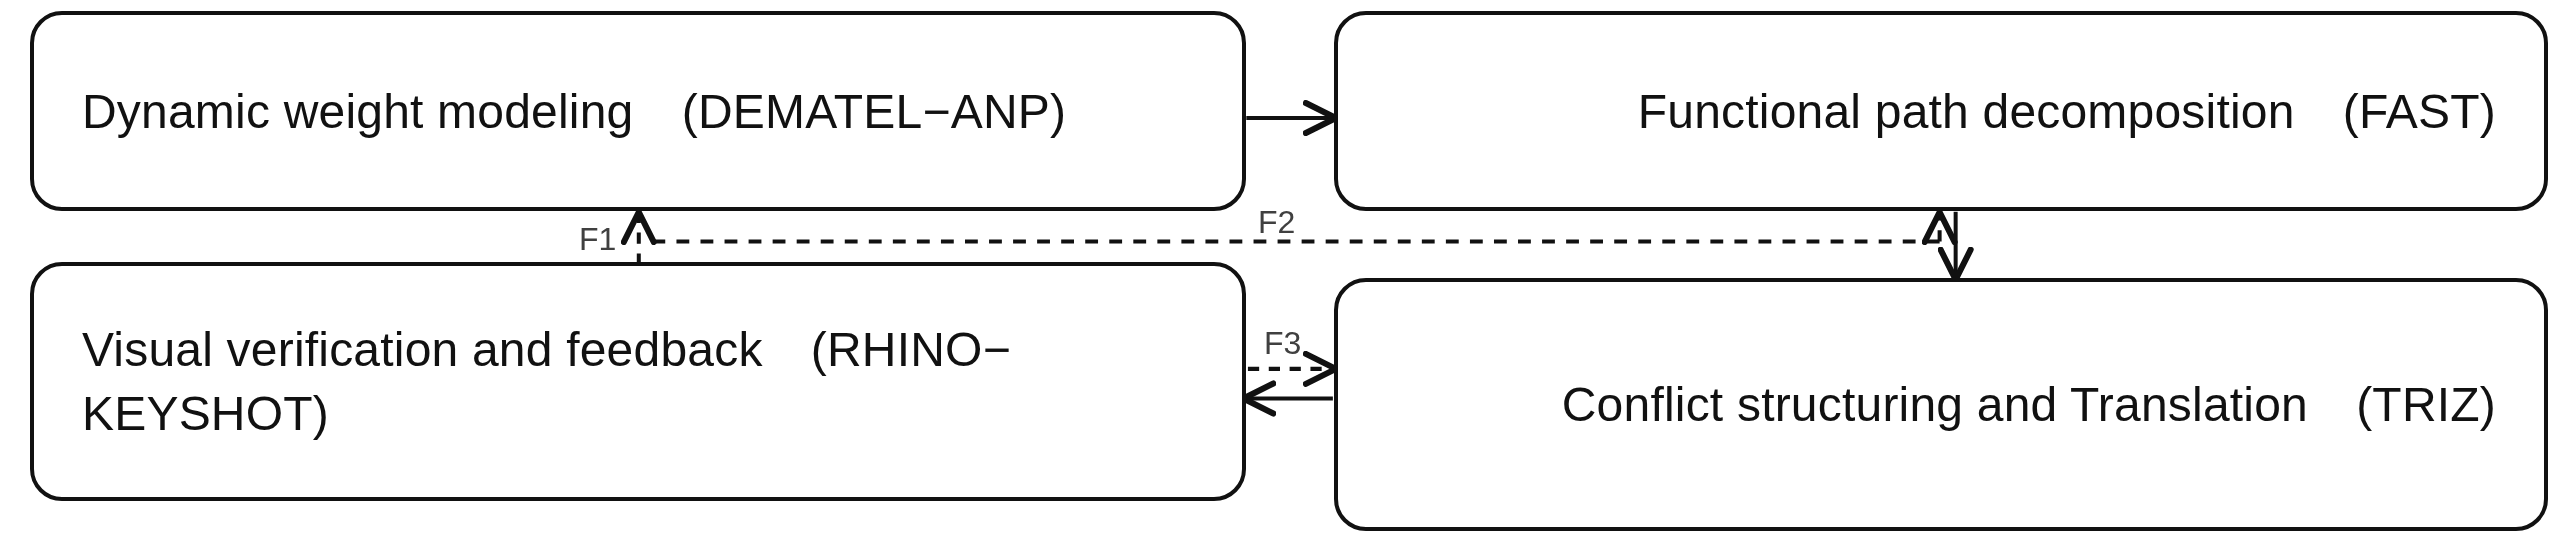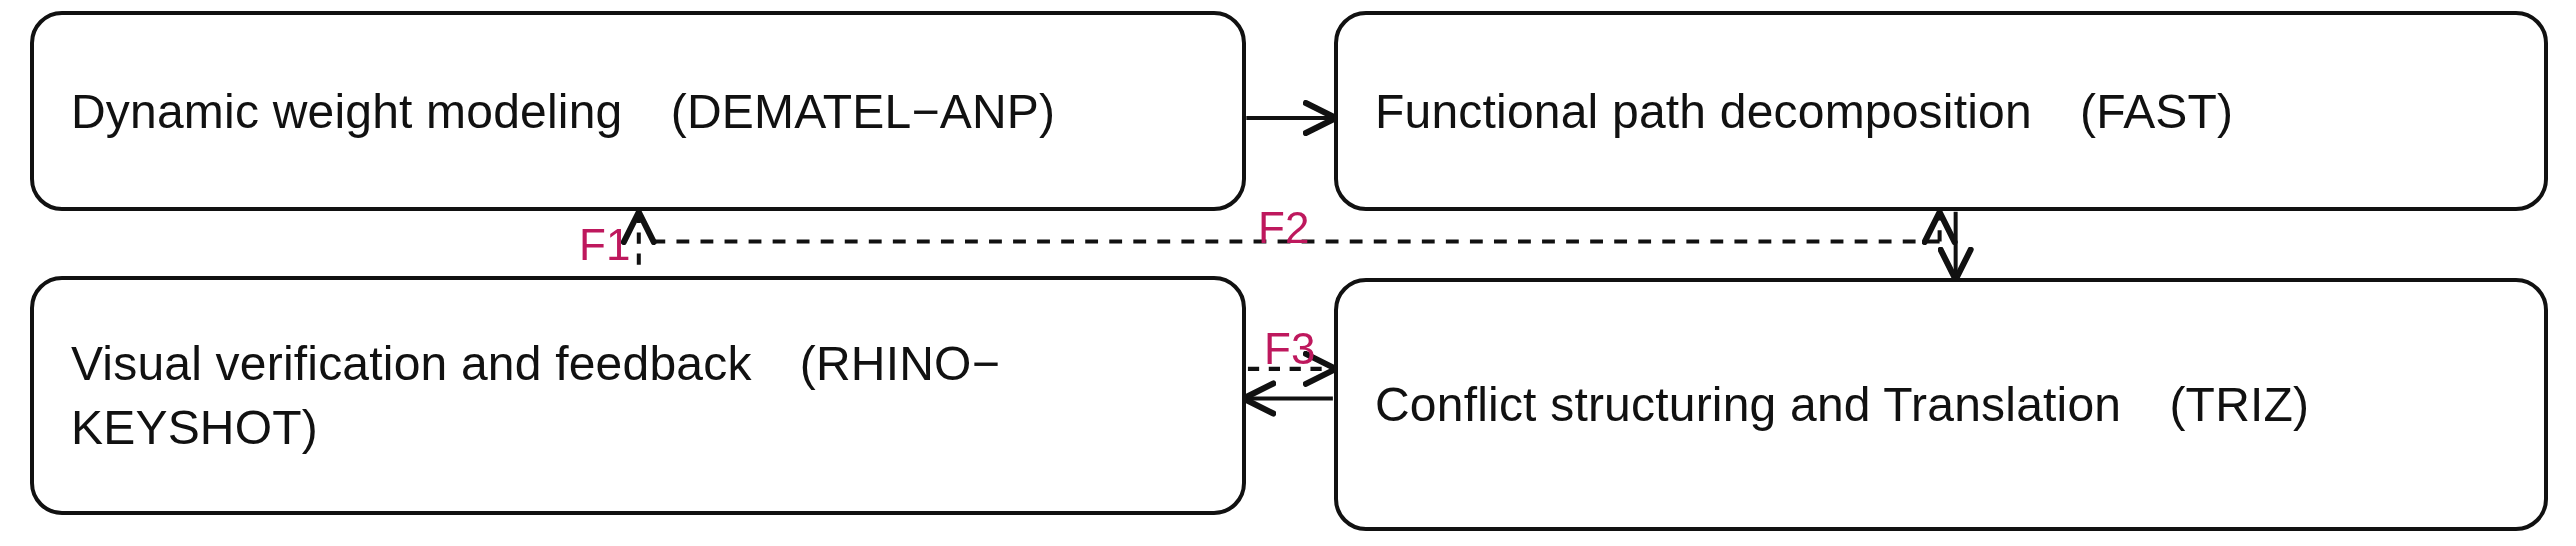--- a/index.html
+++ b/index.html
@@ -27,45 +27,45 @@
     height: 547px;
   }
   .node-box {
     position: absolute;
     box-sizing: border-box;
     border: 4px solid #111111;
     border-radius: 32px;
     background: #ffffff;
     display: flex;
     align-items: center;
-    padding: 0 37px;
+    padding: 0 48px;
     z-index: 2;
   }
   .node-label {
     font-size: 48px;
     line-height: 1.32;
     letter-spacing: 0.2px;
     color: #111111;
     white-space: pre-wrap;
     text-align: left;
   }
   .node-center .node-label {
     width: 100%;
-    text-align: left;
+    text-align: right;
   }
   #node-dematel { left: 30px;   top: 11.2px;  width: 1216px; height: 200px; }
   #node-fast    { left: 1334px; top: 11.2px;  width: 1214px; height: 200px; }
-  #node-rhino   { left: 30px;   top: 276px; width: 1216px; height: 239px; }
+  #node-rhino   { left: 30px;   top: 262px; width: 1216px; height: 239px; }
   #node-triz    { left: 1334px; top: 278px; width: 1214px; height: 253px; }
 
   .edge-label {
     position: absolute;
-    font-size: 44px;
+    font-size: 32px;
     line-height: 1;
-    color: #be185d;
+    color: #404040;
     z-index: 3;
     white-space: nowrap;
   }
   #label-f1 { left: 579px;  top: 223px; }
   #label-f2 { left: 1258px; top: 206px; }
   #label-f3 { left: 1264px; top: 327px; }
 </style>
 </head>
 <body>
 

